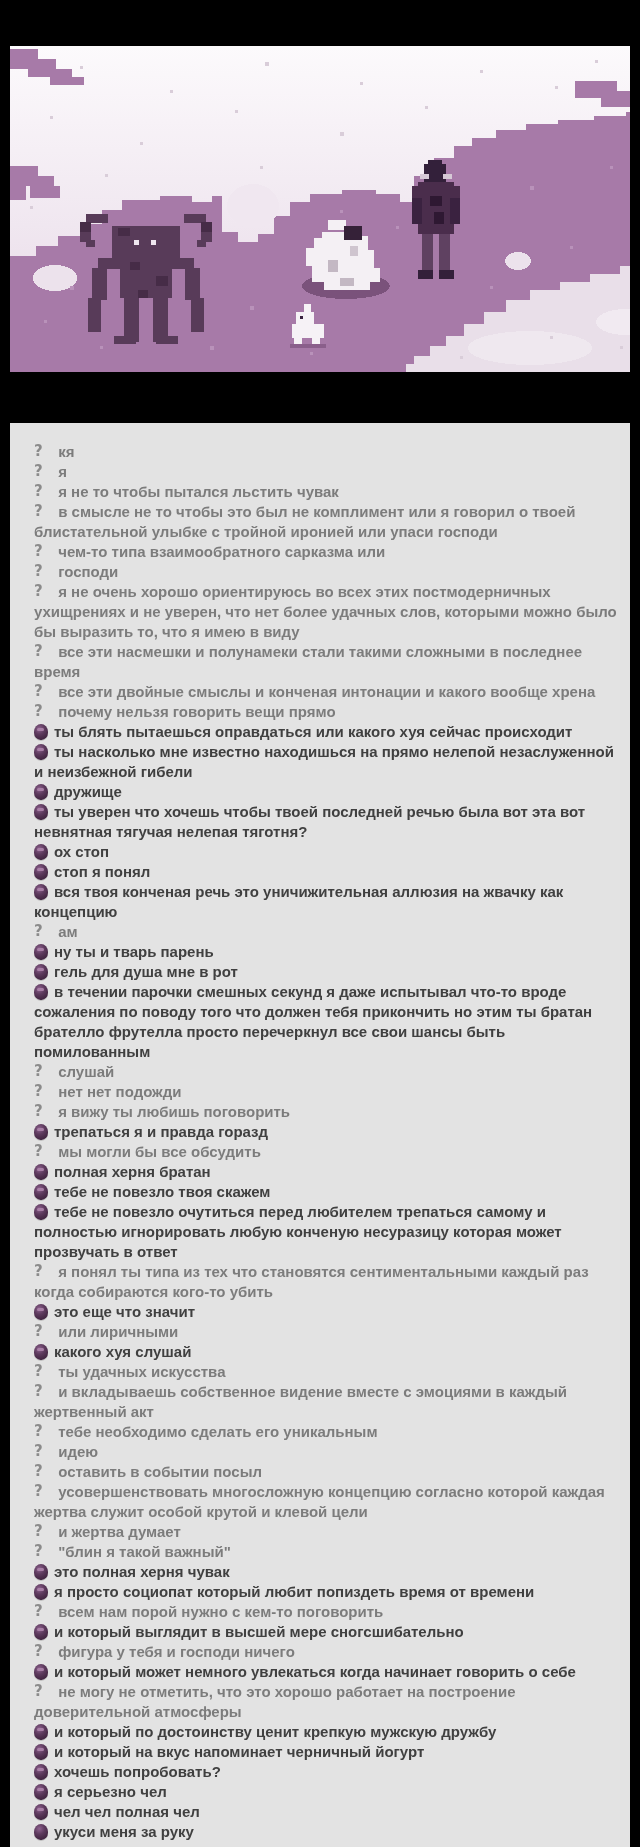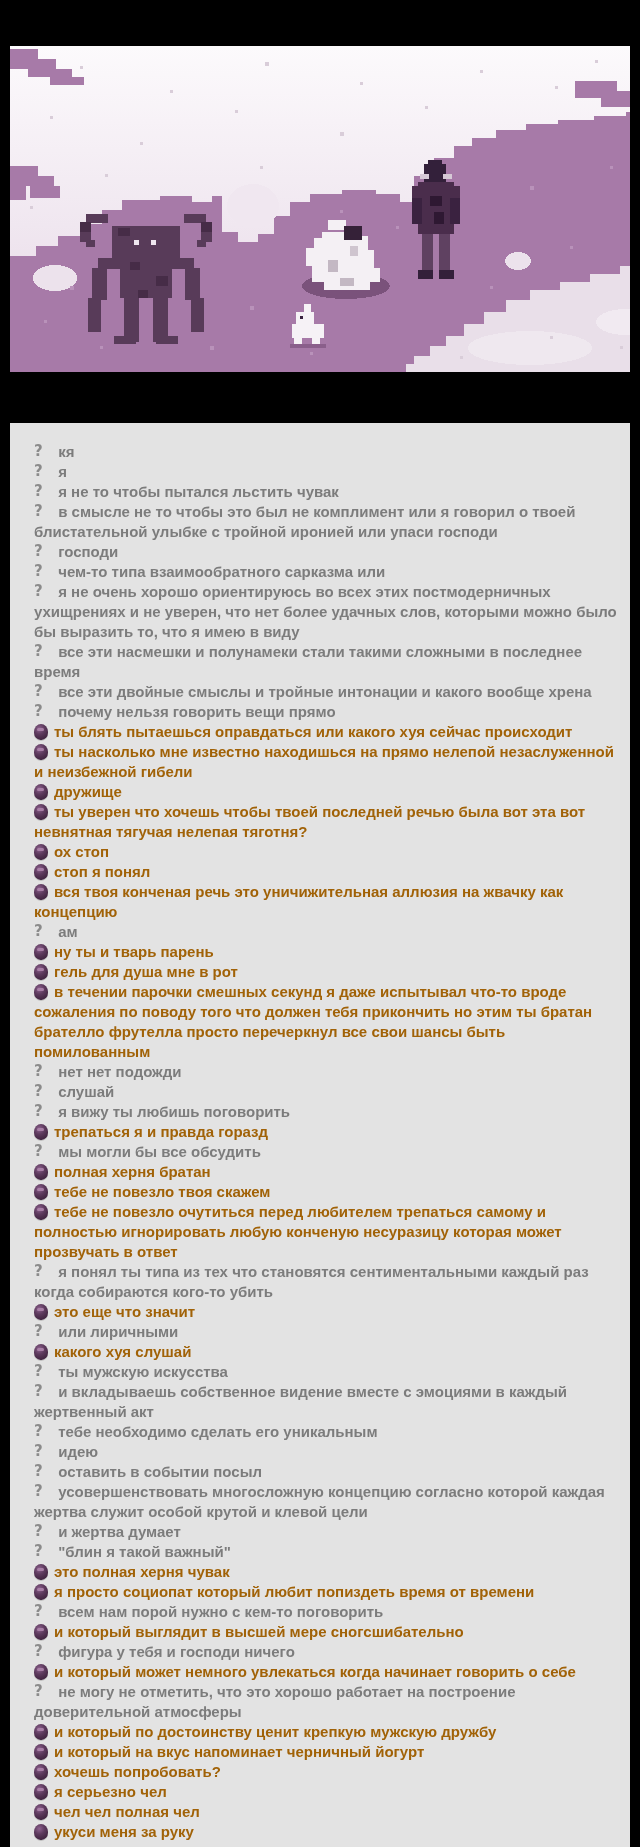--- a/index.html
+++ b/index.html
@@ -22,21 +22,21 @@
   }
   .row{
     font-weight:bold;
     font-size:15px;
     line-height:20px;
     color:#7c7c7c;
     letter-spacing:0;
     word-spacing:0;
   }
   .row .txt{vertical-align:baseline;}
-  .speaker-monster .txt{color:#a16207;margin-top:40px;}
+  .speaker-monster .txt{color:#404040;margin-top:40px;}
 
   .q-icon{
     display:inline-block;
     width:14px;
     margin-right:6px;
     color:#8b8b8b;
     font-family:"DejaVu Sans", sans-serif;
     font-size:15px;
     font-weight:bold;
     transform:translateY(-1px);
@@ -227,37 +227,37 @@
       <div class="row speaker-question">
     <span class="q-icon">?</span>
     <span class="txt">я не то чтобы пытался льстить чувак</span>
   </div>
       <div class="row speaker-question">
     <span class="q-icon">?</span>
     <span class="txt">в смысле не то чтобы это был не комплимент или я говорил о твоей блистательной улыбке с тройной иронией или упаси господи</span>
   </div>
       <div class="row speaker-question">
     <span class="q-icon">?</span>
+    <span class="txt">чем-то типа взаимообратного сарказма или</span>
+  </div>
+      <div class="row speaker-question">
+    <span class="q-icon">?</span>
     <span class="txt">господи</span>
   </div>
       <div class="row speaker-question">
     <span class="q-icon">?</span>
-    <span class="txt">чем-то типа взаимообратного сарказма или</span>
-  </div>
-      <div class="row speaker-question">
-    <span class="q-icon">?</span>
     <span class="txt">я не очень хорошо ориентируюсь во всех этих постмодерничных ухищрениях и не уверен, что нет более удачных слов, которыми можно было бы выразить то, что я имею в виду</span>
   </div>
       <div class="row speaker-question">
     <span class="q-icon">?</span>
     <span class="txt">все эти насмешки и полунамеки стали такими сложными в последнее время</span>
   </div>
       <div class="row speaker-question">
     <span class="q-icon">?</span>
-    <span class="txt">все эти двойные смыслы и тройные интонации и какого вообще хрена</span>
+    <span class="txt">все эти двойные смыслы и конченая интонации и какого вообще хрена</span>
   </div>
       <div class="row speaker-question">
     <span class="q-icon">?</span>
     <span class="txt">почему нельзя говорить вещи прямо</span>
   </div>
       <div class="row speaker-monster">
     
     <span class="m-icon"><span class="m-slit"></span></span><span class="txt">ты блять пытаешься оправдаться или какого хуя сейчас происходит</span>
   </div>
       <div class="row speaker-monster">
@@ -295,28 +295,28 @@
       <div class="row speaker-monster">
     
     <span class="m-icon"><span class="m-slit"></span></span><span class="txt">гель для душа мне в рот</span>
   </div>
       <div class="row speaker-monster">
     
     <span class="m-icon"><span class="m-slit"></span></span><span class="txt">в течении парочки смешных секунд я даже испытывал что-то вроде сожаления по поводу того что должен тебя прикончить но этим ты братан брателло фрутелла просто перечеркнул все свои шансы быть помилованным</span>
   </div>
       <div class="row speaker-question">
     <span class="q-icon">?</span>
+    <span class="txt">слушай</span>
+  </div>
+      <div class="row speaker-question">
+    <span class="q-icon">?</span>
     <span class="txt">нет нет подожди</span>
   </div>
       <div class="row speaker-question">
     <span class="q-icon">?</span>
-    <span class="txt">слушай</span>
-  </div>
-      <div class="row speaker-question">
-    <span class="q-icon">?</span>
     <span class="txt">я вижу ты любишь поговорить</span>
   </div>
       <div class="row speaker-monster">
     
     <span class="m-icon"><span class="m-slit"></span></span><span class="txt">трепаться я и правда горазд</span>
   </div>
       <div class="row speaker-question">
     <span class="q-icon">?</span>
     <span class="txt">мы могли бы все обсудить</span>
   </div>
@@ -343,21 +343,21 @@
       <div class="row speaker-question">
     <span class="q-icon">?</span>
     <span class="txt">или лиричными</span>
   </div>
       <div class="row speaker-monster">
     
     <span class="m-icon"><span class="m-slit"></span></span><span class="txt">какого хуя слушай</span>
   </div>
       <div class="row speaker-question">
     <span class="q-icon">?</span>
-    <span class="txt">ты мужскую искусства</span>
+    <span class="txt">ты удачных искусства</span>
   </div>
       <div class="row speaker-question">
     <span class="q-icon">?</span>
     <span class="txt">и вкладываешь собственное видение вместе с эмоциями в каждый жертвенный акт</span>
   </div>
       <div class="row speaker-question">
     <span class="q-icon">?</span>
     <span class="txt">тебе необходимо сделать его уникальным</span>
   </div>
       <div class="row speaker-question">

